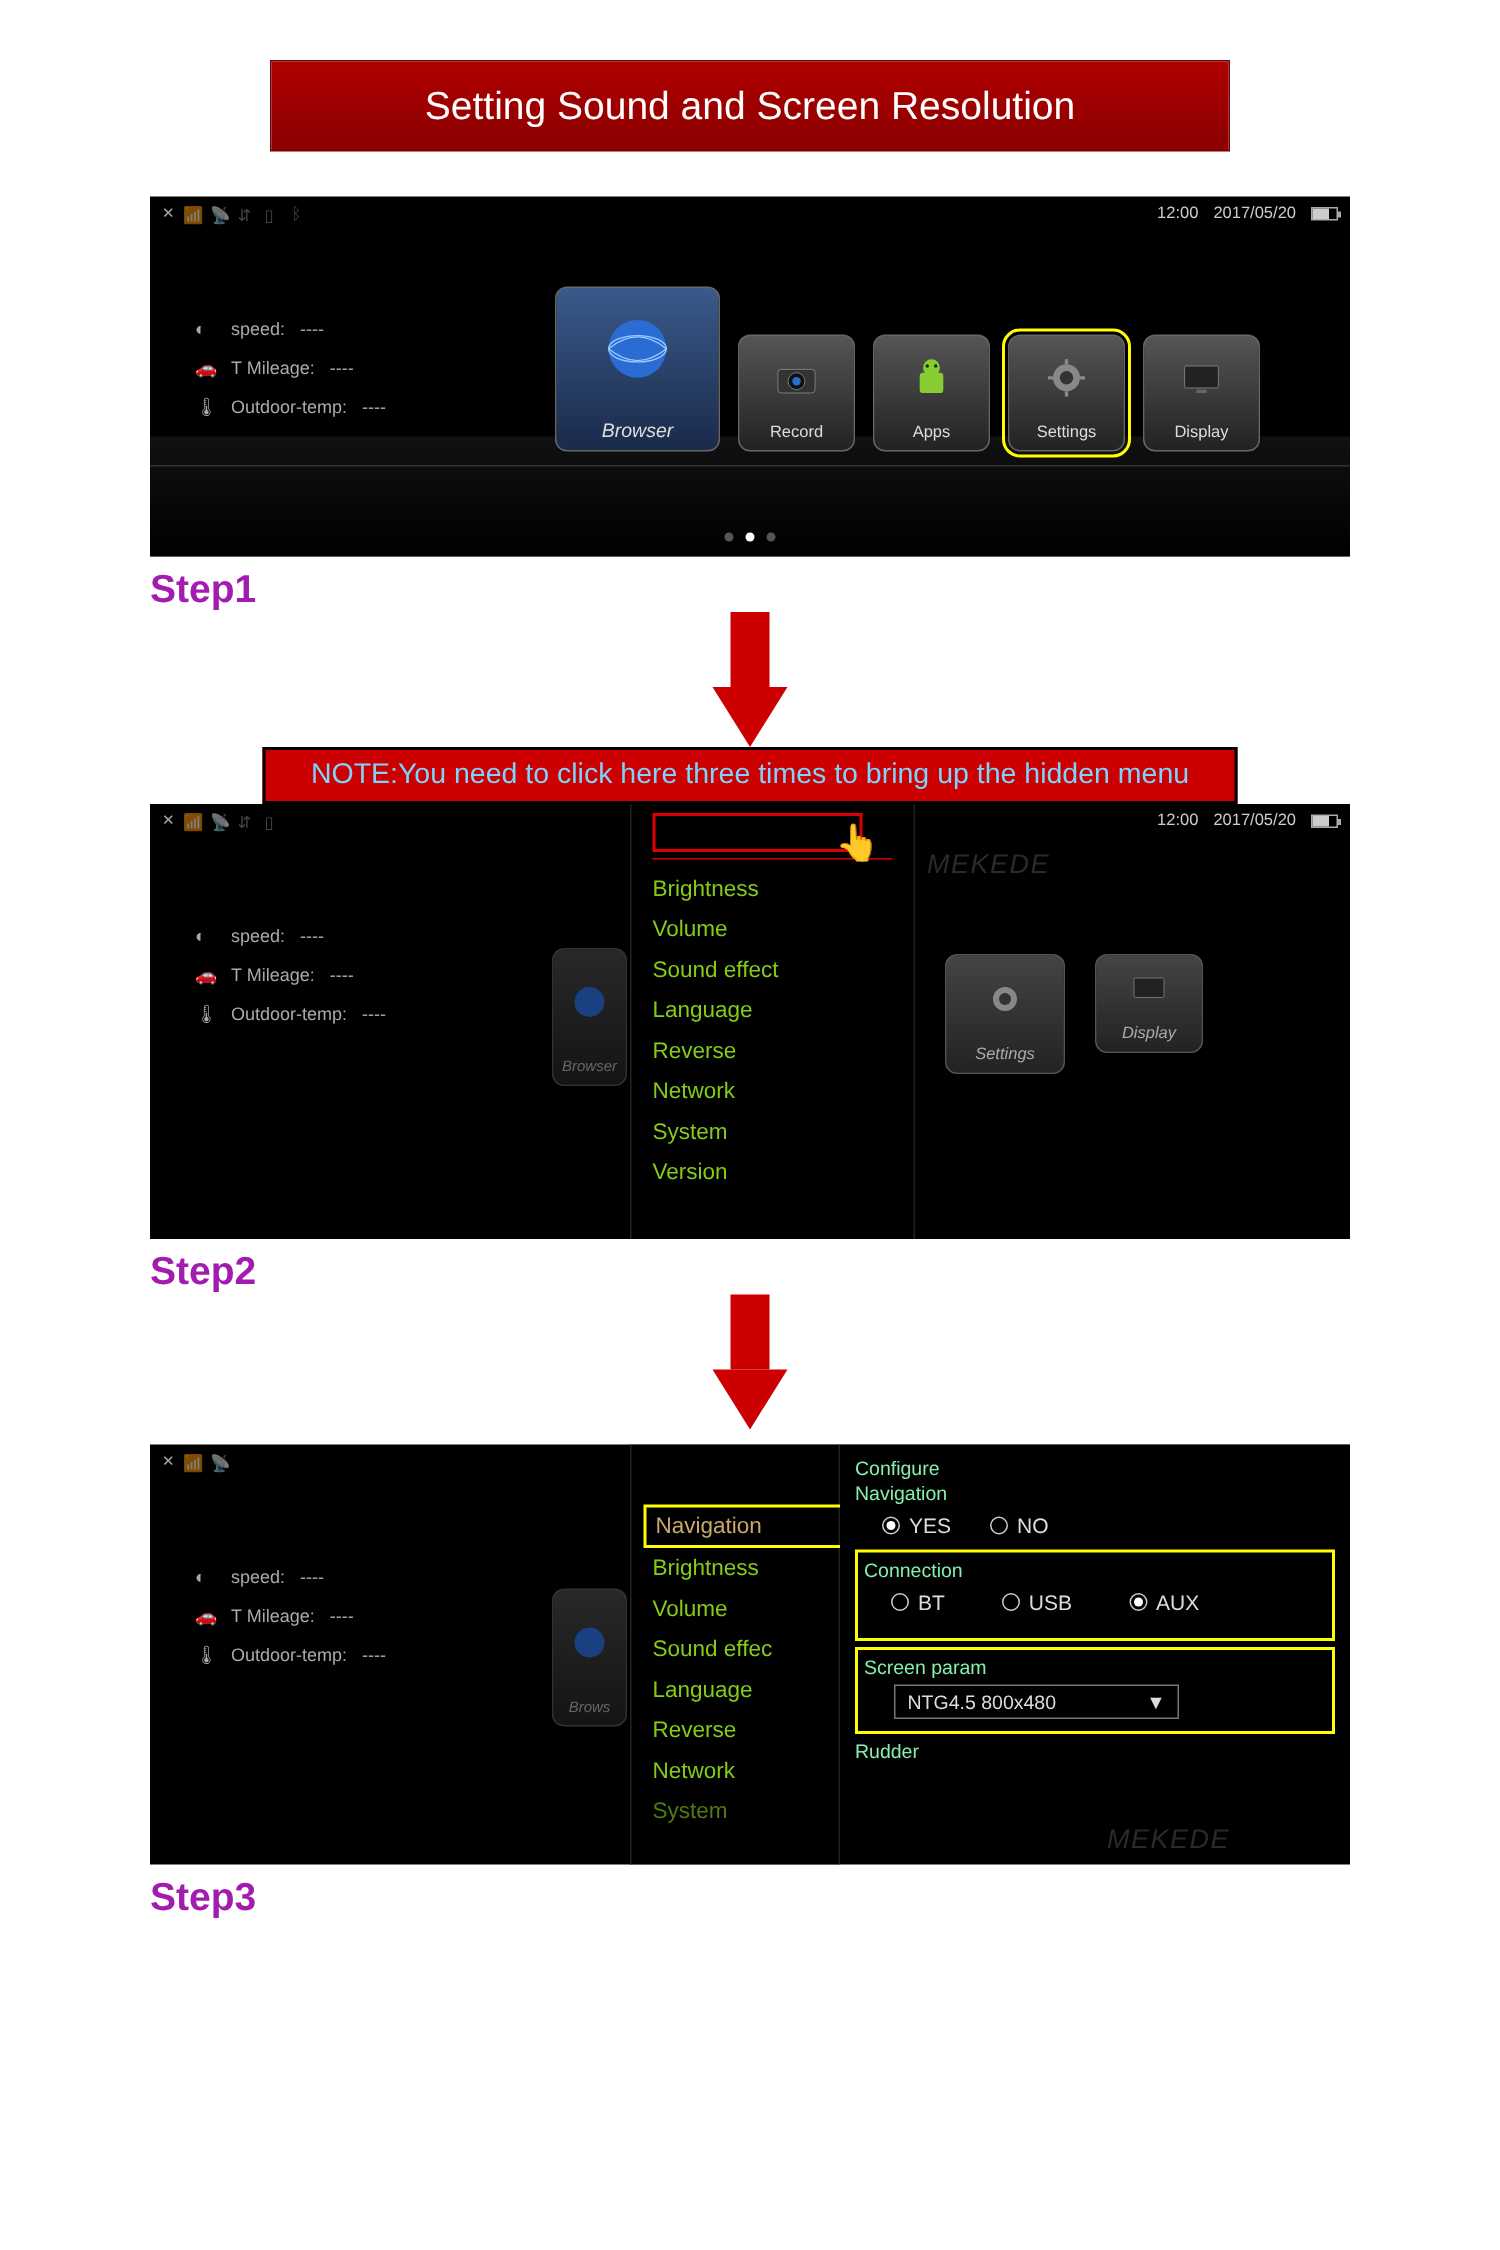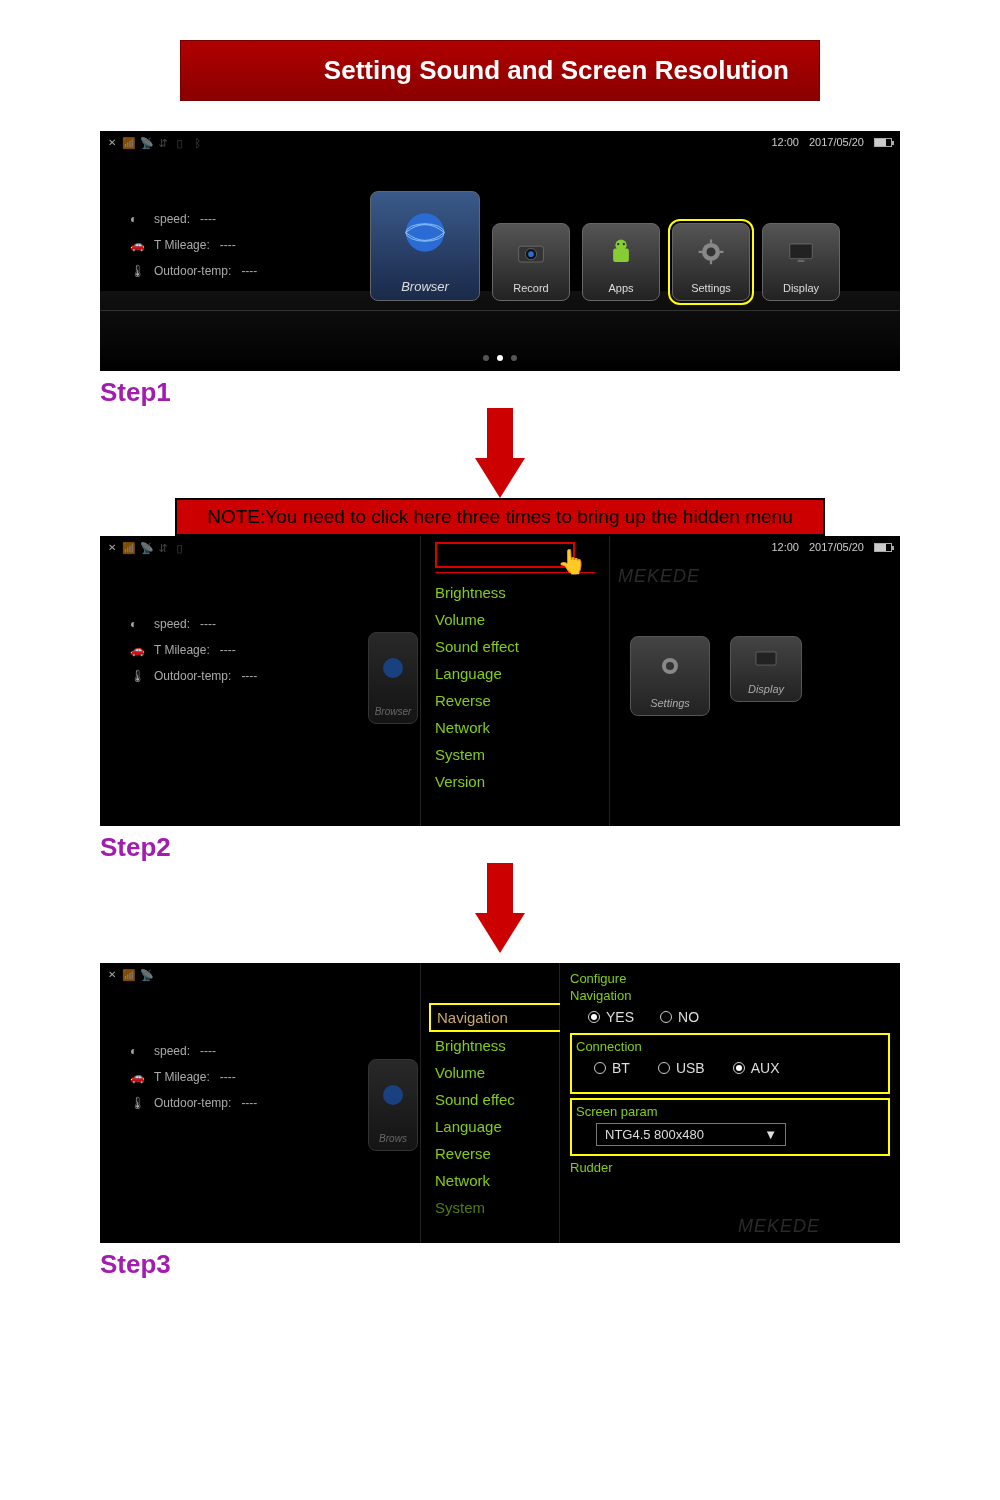--- a/index.html
+++ b/index.html
@@ -10,23 +10,22 @@
     font-family: Arial, sans-serif;
     position: relative;
   }
   .title-banner {
     background: linear-gradient(#b00000, #8a0000);
     color: #fff;
     font-size: 26px;
     padding: 14px 30px;
     margin: 40px auto 30px auto;
     width: 640px;
-    text-align: right;
+    text-align: center;
     border: 1px solid #700;
-    font-weight: bold;
   }
   .step-label {
     color: #a21caf;
     font-size: 26px;
     font-weight: bold;
     margin: 6px 0 0 100px;
   }
   .arrow-down {
     width: 0; height: 0;
     border-left: 25px solid transparent;
@@ -36,21 +35,21 @@
     position: relative;
   }
   .arrow-stem {
     width: 26px; height: 50px;
     background: #c00;
     margin: 0 auto;
   }
   .note-bar {
     background: #c00;
     border: 2px solid #000;
-    color: #000000;
+    color: #7dd3fc;
     font-size: 19px;
     padding: 6px 4px;
     margin: 0 auto 0 auto;
     width: 650px;
     text-align: center;
   }
 
   
   .panel {
     width: 800px;
@@ -179,21 +178,21 @@
   .bg-tile .app-ic svg { width:32px; height:32px; }
 
   
   .config-col {
     position:absolute;
     left: 460px; top: 0; right:0;
     padding: 8px 10px 8px 10px;
     background:#000;
     color:#ddd; font-size:14px;
   }
-  .config-col .sec-title { font-size:13px; color:#84cc16; margin-bottom:2px; }
+  .config-col .sec-title { font-size:13px; color:#86efac; margin-bottom:2px; }
   .opt-row { display:flex; gap:26px; padding:4px 0 8px 18px; align-items:center;}
   .radio { display:inline-flex; align-items:center; gap:6px;}
   .rdot { width:12px; height:12px; border:1.5px solid #ccc; border-radius:50%; display:inline-block; position:relative;}
   .rdot.on::after{ content:''; position:absolute; left:2px; top:2px; width:6px; height:6px; background:#fff; border-radius:50%;}
   .yellow-box { border:2px solid #ff0; padding:4px 4px 8px 4px; margin-bottom:4px;}
   .dropdown {
     margin: 4px 0 0 20px;
     border:1px solid #777;
     padding: 3px 8px;
     width: 190px;
@@ -471,21 +470,21 @@
           <span>YES</span>
         </span>
       <span class="radio">
           <span class="rdot"></span>
           <span>NO</span>
         </span>
     </div>
 
     <div class="yellow-box">
       <div class="sec-title">Connection</div>
-      <div class="opt-row" style="gap:28px;">
+      <div class="opt-row" style="gap:38px;">
         <span class="radio">
             <span class="rdot"></span>
             <span>BT</span>
           </span>
         <span class="radio">
             <span class="rdot"></span>
             <span>USB</span>
           </span>
         <span class="radio">
             <span class="rdot on"></span>

